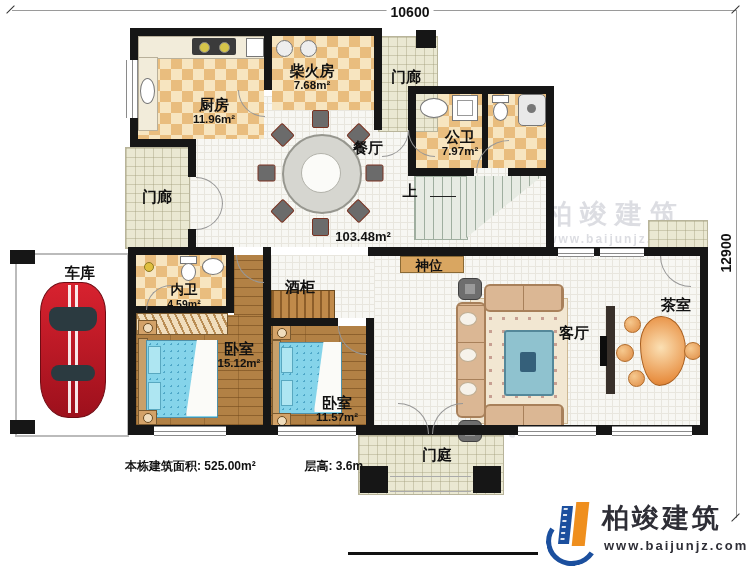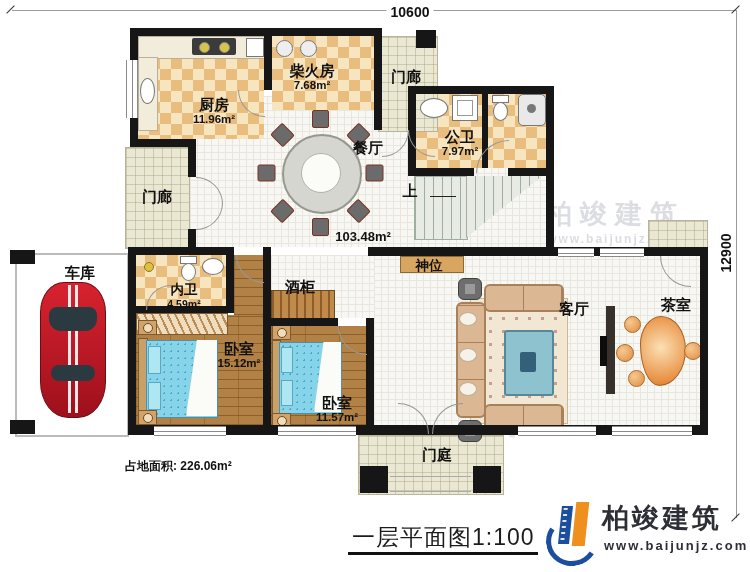--- a/index.html
+++ b/index.html
@@ -283,38 +283,40 @@
     <span class="area">4.59m²</span>
   </div>
   <div class="lbl" style="left:239px;top:340px;">
     <span class="name">卧室</span>
     <span class="area">15.12m²</span>
   </div>
   <div class="lbl" style="left:337px;top:394px;">
     <span class="name">卧室</span>
     <span class="area">11.57m²</span>
   </div>
-  <div class="lbl" style="left:574px;top:300px;">
+  <div class="lbl" style="left:574px;top:324px;">
     <span class="name">客厅</span>
   </div>
   <div class="lbl" style="left:676px;top:296px;">
     <span class="name">茶室</span>
   </div>
   <div class="lbl" style="left:437px;top:446px;">
     <span class="name">门庭</span>
   </div>
 
   <div class="abs" style="left:125px;top:458px;font-size:12px;font-weight:bold;line-height:16px;">
     <div>
-      <span>占地面积:</span>
-      <span>226.06m²</span>
-    </div>
-  </div>
-
-  <div class="abs" style="left:352px;top:522px;font-size:23px;color:#1c1c1c;letter-spacing:1px;">一层平面图1:100</div>
+      <span>本栋建筑面积:</span>
+      <span>525.00m²</span>
+      <span style="display:inline-block;width:42px;"></span>
+      <span>层高:</span>
+      <span>3.6m</span>
+    </div>
+  </div>
+
   <div class="abs" style="left:348px;top:552px;width:190px;height:3px;background:#111;"></div>
 
   <div class="abs" style="left:546px;top:498px;width:200px;height:68px;">
     <div class="abs" style="left:0;top:4px;width:50px;height:56px;">
       <div class="abs" style="left:0;top:14px;width:42px;height:40px;border:5px solid transparent;border-bottom-color:#1b4f9e;border-left-color:#1b4f9e;border-radius:50%;transform:rotate(-12deg);"></div>
       <div class="abs" style="left:14px;top:4px;width:11px;height:38px;background:#1b4f9e;transform:skewX(-6deg);background-image:repeating-linear-gradient(0deg,transparent 0 4px,rgba(255,255,255,.85) 4px 6px);background-size:4px 100%;background-repeat:repeat-y;background-position:2px 0;"></div>
       <div class="abs" style="left:28px;top:0;width:13px;height:44px;background:#ef8f1e;transform:skewX(-6deg);"></div>
     </div>
     <div class="abs" style="left:56px;top:2px;font-size:27px;font-weight:bold;color:#2e2e36;letter-spacing:3px;">柏竣建筑</div>
     <div class="abs" style="left:58px;top:40px;font-size:13px;font-weight:bold;color:#2e2e36;letter-spacing:2px;">www.baijunjz.com</div>

